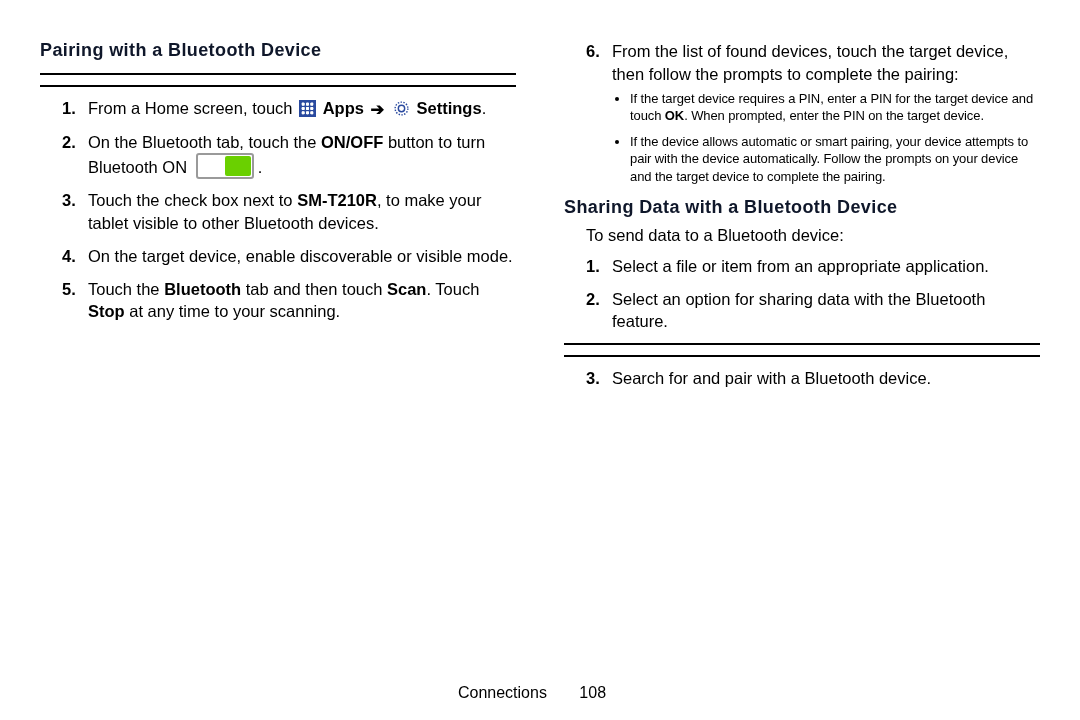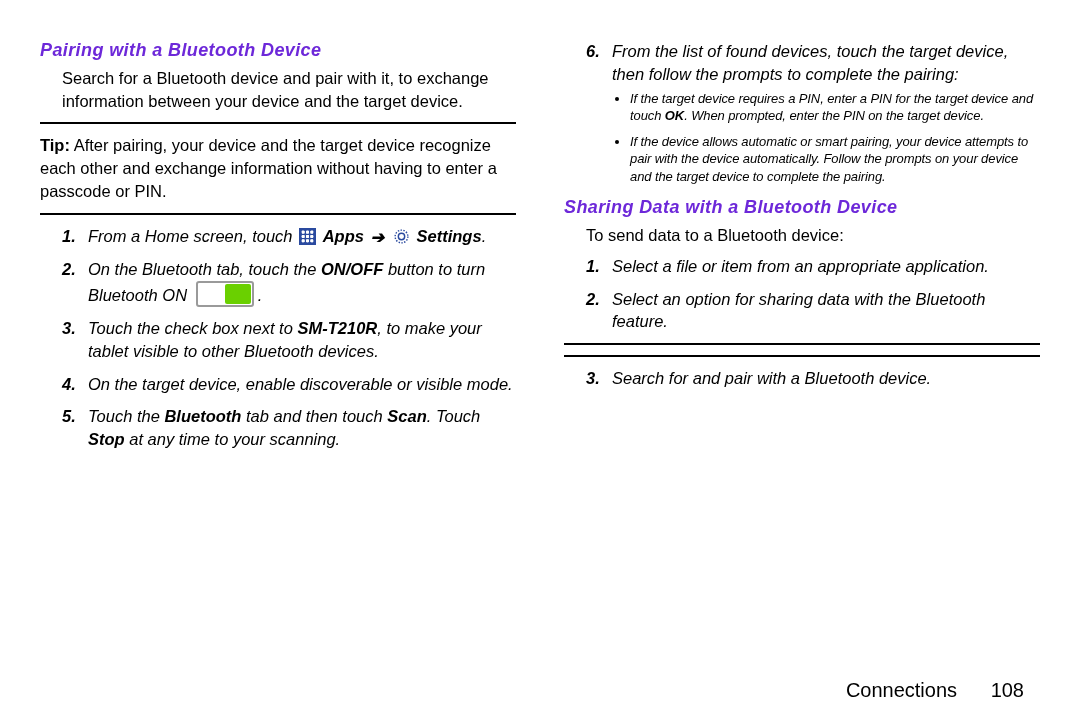--- a/index.html
+++ b/index.html
@@ -24,22 +24,21 @@
     display: flex;
     gap: 48px;
     flex: 1;
   }
   .col {
     width: 480px;
     font-size: 16.5px;
     line-height: 1.38;
   }
   h3.section {
-    color: #6d28d9;
-    font-style: italic;
+    color: #0f172a;
     font-weight: 800;
     letter-spacing: 0.4px;
     font-size: 18px;
     margin: 6px 0 4px 0;
   }
   hr.rule {
     border: none;
     border-top: 2px solid #000;
     margin: 10px 0;
   }
@@ -51,21 +50,20 @@
   }
   .tip, .note {
     margin: 0;
   }
   .tip b, .note b, b { font-weight: 700; }
   ol.steps {
     margin: 8px 0 0 0;
     padding-left: 48px;
     counter-reset: step;
     list-style: none;
-    font-style: italic;
   }
   ol.steps > li {
     counter-increment: step;
     position: relative;
     margin: 0 0 10px 0;
   }
   ol.steps > li::before {
     content: counter(step) ".";
     font-weight: 700;
     position: absolute;
@@ -138,41 +136,37 @@
   .icon-toggle::after{
     content:"";
     position:absolute;
     right:1px; top:1px; bottom:1px;
     width:26px;
     background: #6ad000;
     border-radius:2px;
   }
 
   .footer {
-    text-align: right;
-    font-size: 20px;
+    text-align: center;
+    font-size: 16px;
     padding: 0 16px 18px 0;
     color:#000;
   }
   .footer .sect { margin-right: 28px; }
 </style>
 </head>
 <body>
 
 <div class="page">
   <div class="columns">
 
     <div class="col">
       <h3 class="section">Pairing with a Bluetooth Device</h3>
-      <div class="para indent">Search for a Bluetooth device and pair with it, to exchange information between your device and the target device.</div>
-
-      <hr class="rule">
-      <p class="tip">
-        <b>Tip:</b><span> After pairing, your device and the target device recognize each other and exchange information without having to enter a passcode or PIN.</span>
-      </p>
+
+      <hr class="rule">
       <hr class="rule">
 
       <ol class="steps">
         <li>
           <span>From a Home screen, touch </span>
           <span class="icon-apps">
             <svg viewBox="0 0 15 15">
                 <g fill="#fff">
               <circle cx="3" cy="3" r="1.4"></circle>
                   <circle cx="7.5" cy="3" r="1.4"></circle>

